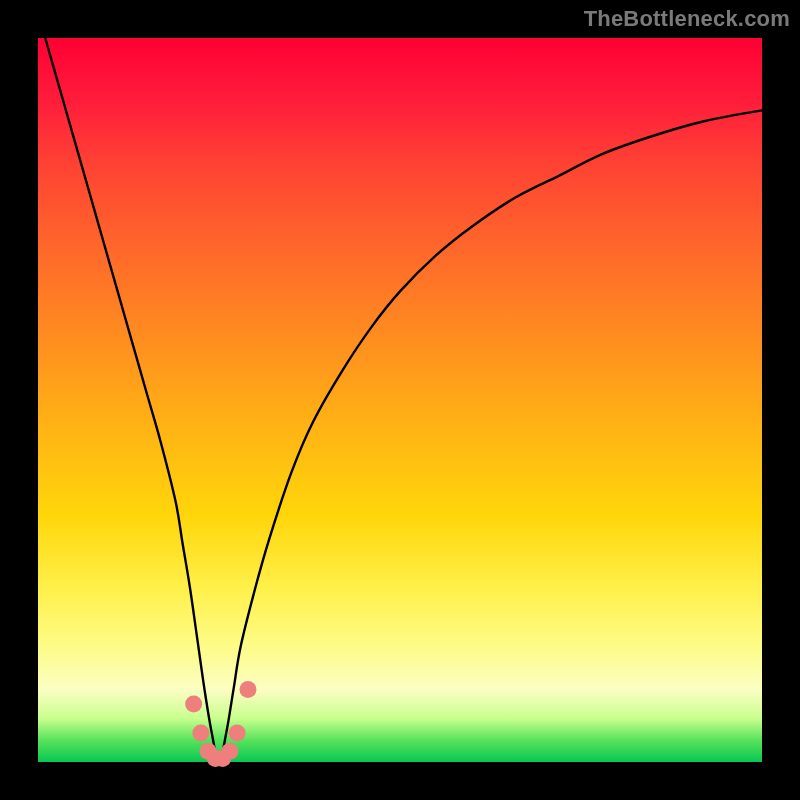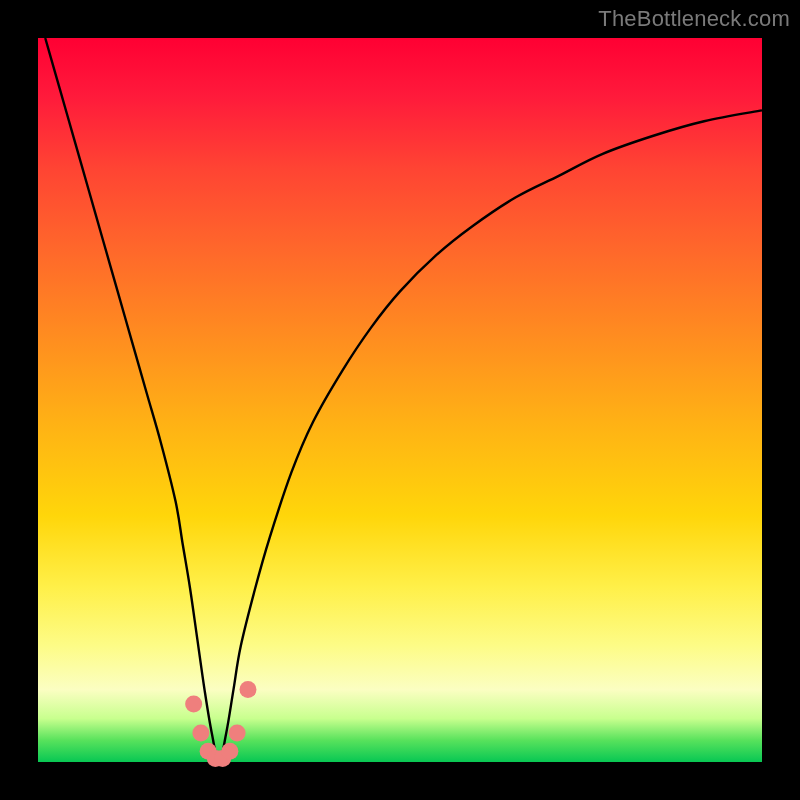--- a/index.html
+++ b/index.html
@@ -39,21 +39,21 @@
       #58e25c 97%,
       #08c753 100%
     );
   }
   .watermark {
     position: absolute;
     top: 6px;
     right: 10px;
     color: #7a7a7a;
     font-size: 22px;
-    font-weight: 400;
+    font-weight: 700;
     letter-spacing: 0.2px;
     user-select: none;
   }
   svg.curve {
     position: absolute;
     left: 0; top: 0;
     width: 724px; height: 724px;
     overflow: visible;
   }
 </style>

